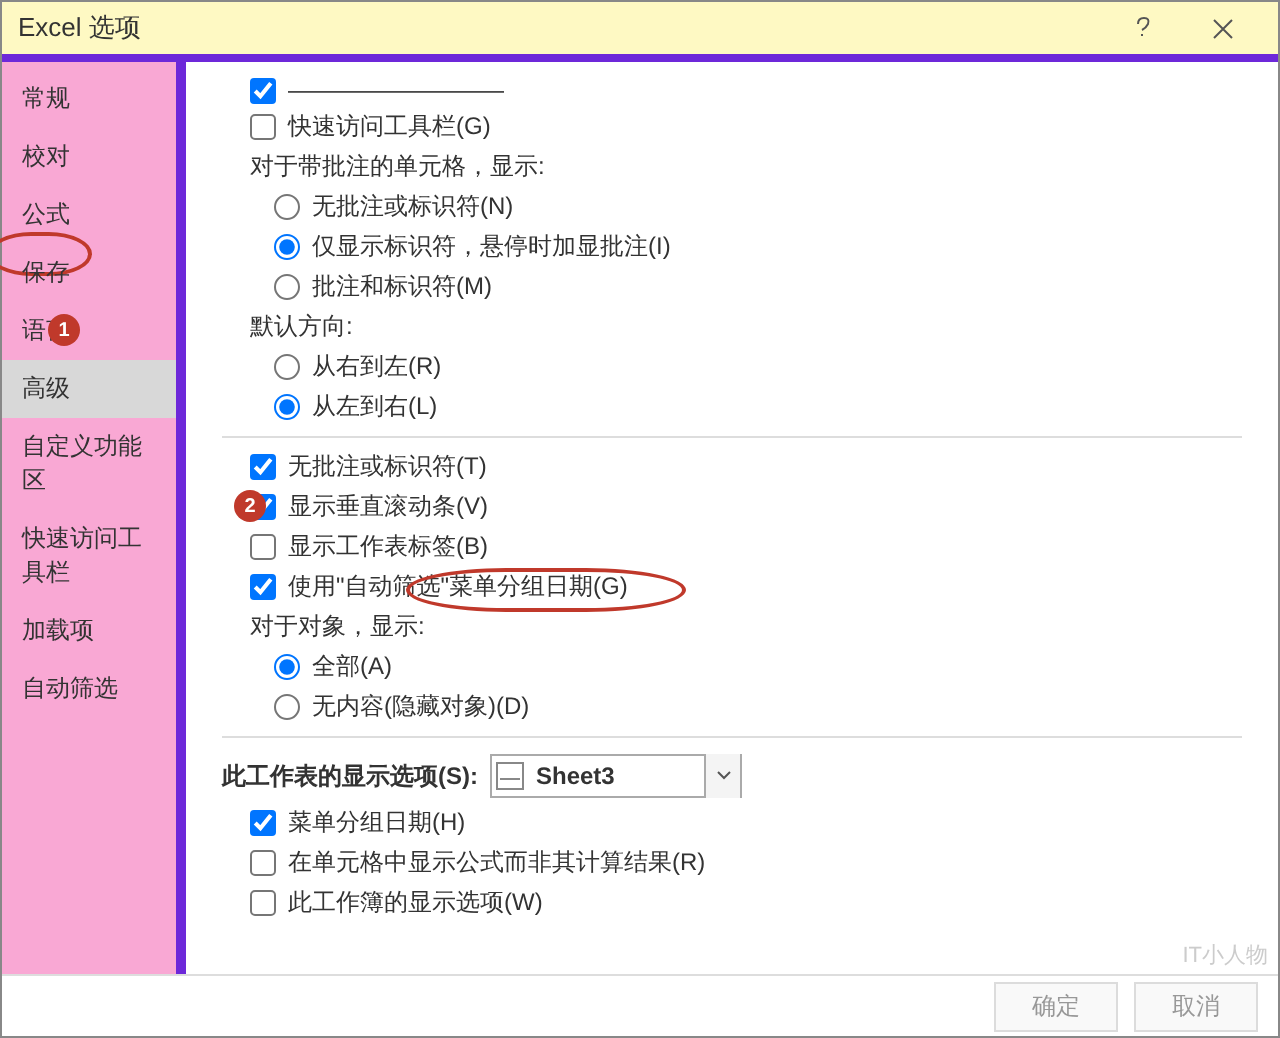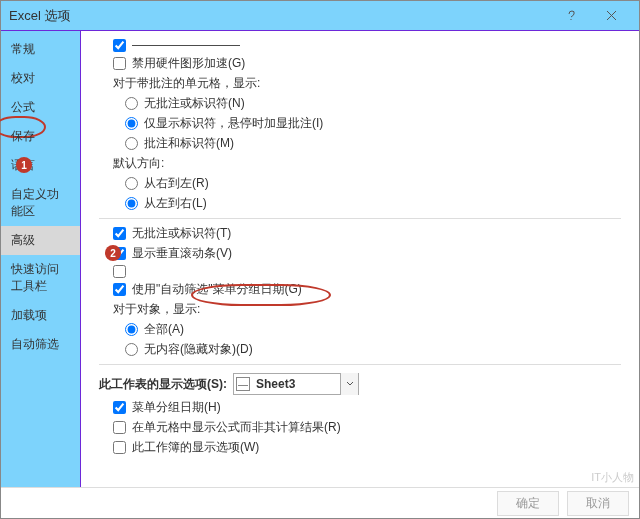--- a/index.html
+++ b/index.html
@@ -1,22 +1,22 @@
 <!DOCTYPE html>
 <html><head>
 <meta charset="utf-8">
 <style>
 *{box-sizing:border-box;margin:0;padding:0;font-family:"Microsoft YaHei","Segoe UI",sans-serif;font-size:12px;color:#333}
 body{background:#fff;width:640px;height:519px;overflow:hidden;border:1px solid #888}
-.titlebar{height:30px;display:flex;align-items:center;padding:0 8px;border-bottom:1px solid #6d28d9;background:#7dd3fc}
+.titlebar{height:30px;display:flex;align-items:center;padding:0 8px;border-bottom:4px solid #6d28d9;background:#fef9c3}
 .titlebar .title{flex:1;font-size:13px}
 .titlebar .wbtn{width:40px;height:28px;display:flex;align-items:center;justify-content:center}
 .wbtn svg{stroke:#555;stroke-width:1}
 .body{display:flex;height:456px}
-.sidebar{width:80px;background:#7dd3fc;border-right:1px solid #6d28d9;padding-top:4px}
+.sidebar{width:92px;background:#f9a8d4;border-right:5px solid #6d28d9;padding-top:4px}
 .sidebar .item{padding:6px 10px;cursor:pointer;position:relative}
 .sidebar .item.sel{background:#d8d8d8}
 .badge{position:absolute;display:inline-flex;align-items:center;justify-content:center;width:16px;height:16px;border-radius:50%;background:#c0392b;color:#fff;font-size:10px;font-weight:bold}
 .b1{right:48px;top:6px}
 .b2{left:-8px;top:0}
 .main{flex:1;overflow-y:auto;padding:4px 18px 8px 18px;position:relative}
 .row{display:flex;align-items:center;margin:3px 0 3px 14px;gap:6px}
 .indent1{margin-left:26px}
 .label-row{margin:8px 0 4px 0;display:flex;align-items:center;gap:6px;font-weight:bold}
 .sep{border-top:1px solid #ddd;margin:6px 0}
@@ -52,35 +52,35 @@
 </div>
 
 <div class="body">
   <div class="sidebar">
     <div class="c1 circle-mark"></div>
     <div class="item">常规</div>
     <div class="item">校对</div>
     <div class="item">公式</div>
     <div class="item">保存</div>
     <div class="item"><span>语言</span><span class="badge b1">1</span></div>
+    <div class="item sel">高级</div>
     <div class="item">自定义功能区</div>
-    <div class="item sel">高级</div>
     <div class="item">快速访问工具栏</div>
     <div class="item">加载项</div>
     <div class="item">自动筛选</div>
   </div>
 
   <div class="main">
     <div class="row">
         <input type="checkbox" checked="" style="">
         <span>—————————</span>
       </div>
     <div class="row">
         <input type="checkbox" style="">
-        <span>禁用硬件图形加速(G)</span>
+        <span>快速访问工具栏(G)</span>
       </div>
 
     <div class="row">对于带批注的单元格，显示:</div>
     <div class="row indent1">
         <input type="radio" name="cm" style="">
         <span>无批注或标识符(N)</span>
       </div>
     <div class="row indent1">
         <input type="radio" name="cm" checked="" style="">
         <span>仅显示标识符，悬停时加显批注(I)</span>
@@ -105,20 +105,21 @@
         <input type="checkbox" checked="" style="">
         <span>无批注或标识符(T)</span>
       </div>
     <div class="row" style="position:relative">
         <span class="badge b2">2</span>
         <input type="checkbox" checked="" style="">
         <span>显示垂直滚动条(V)</span>
       </div>
     <div class="row">
         <input type="checkbox" style="">
+        <span>显示工作表标签(B)</span>
       </div>
     <div class="row">
         <input type="checkbox" checked="" style="">
         <span>使用"自动筛选"菜单分组日期(G)</span>
       </div>
     <div class="row">对于对象，显示:</div>
     <div class="row indent1">
         <input type="radio" name="obj" checked="" style="">
         <span>全部(A)</span>
       </div>

